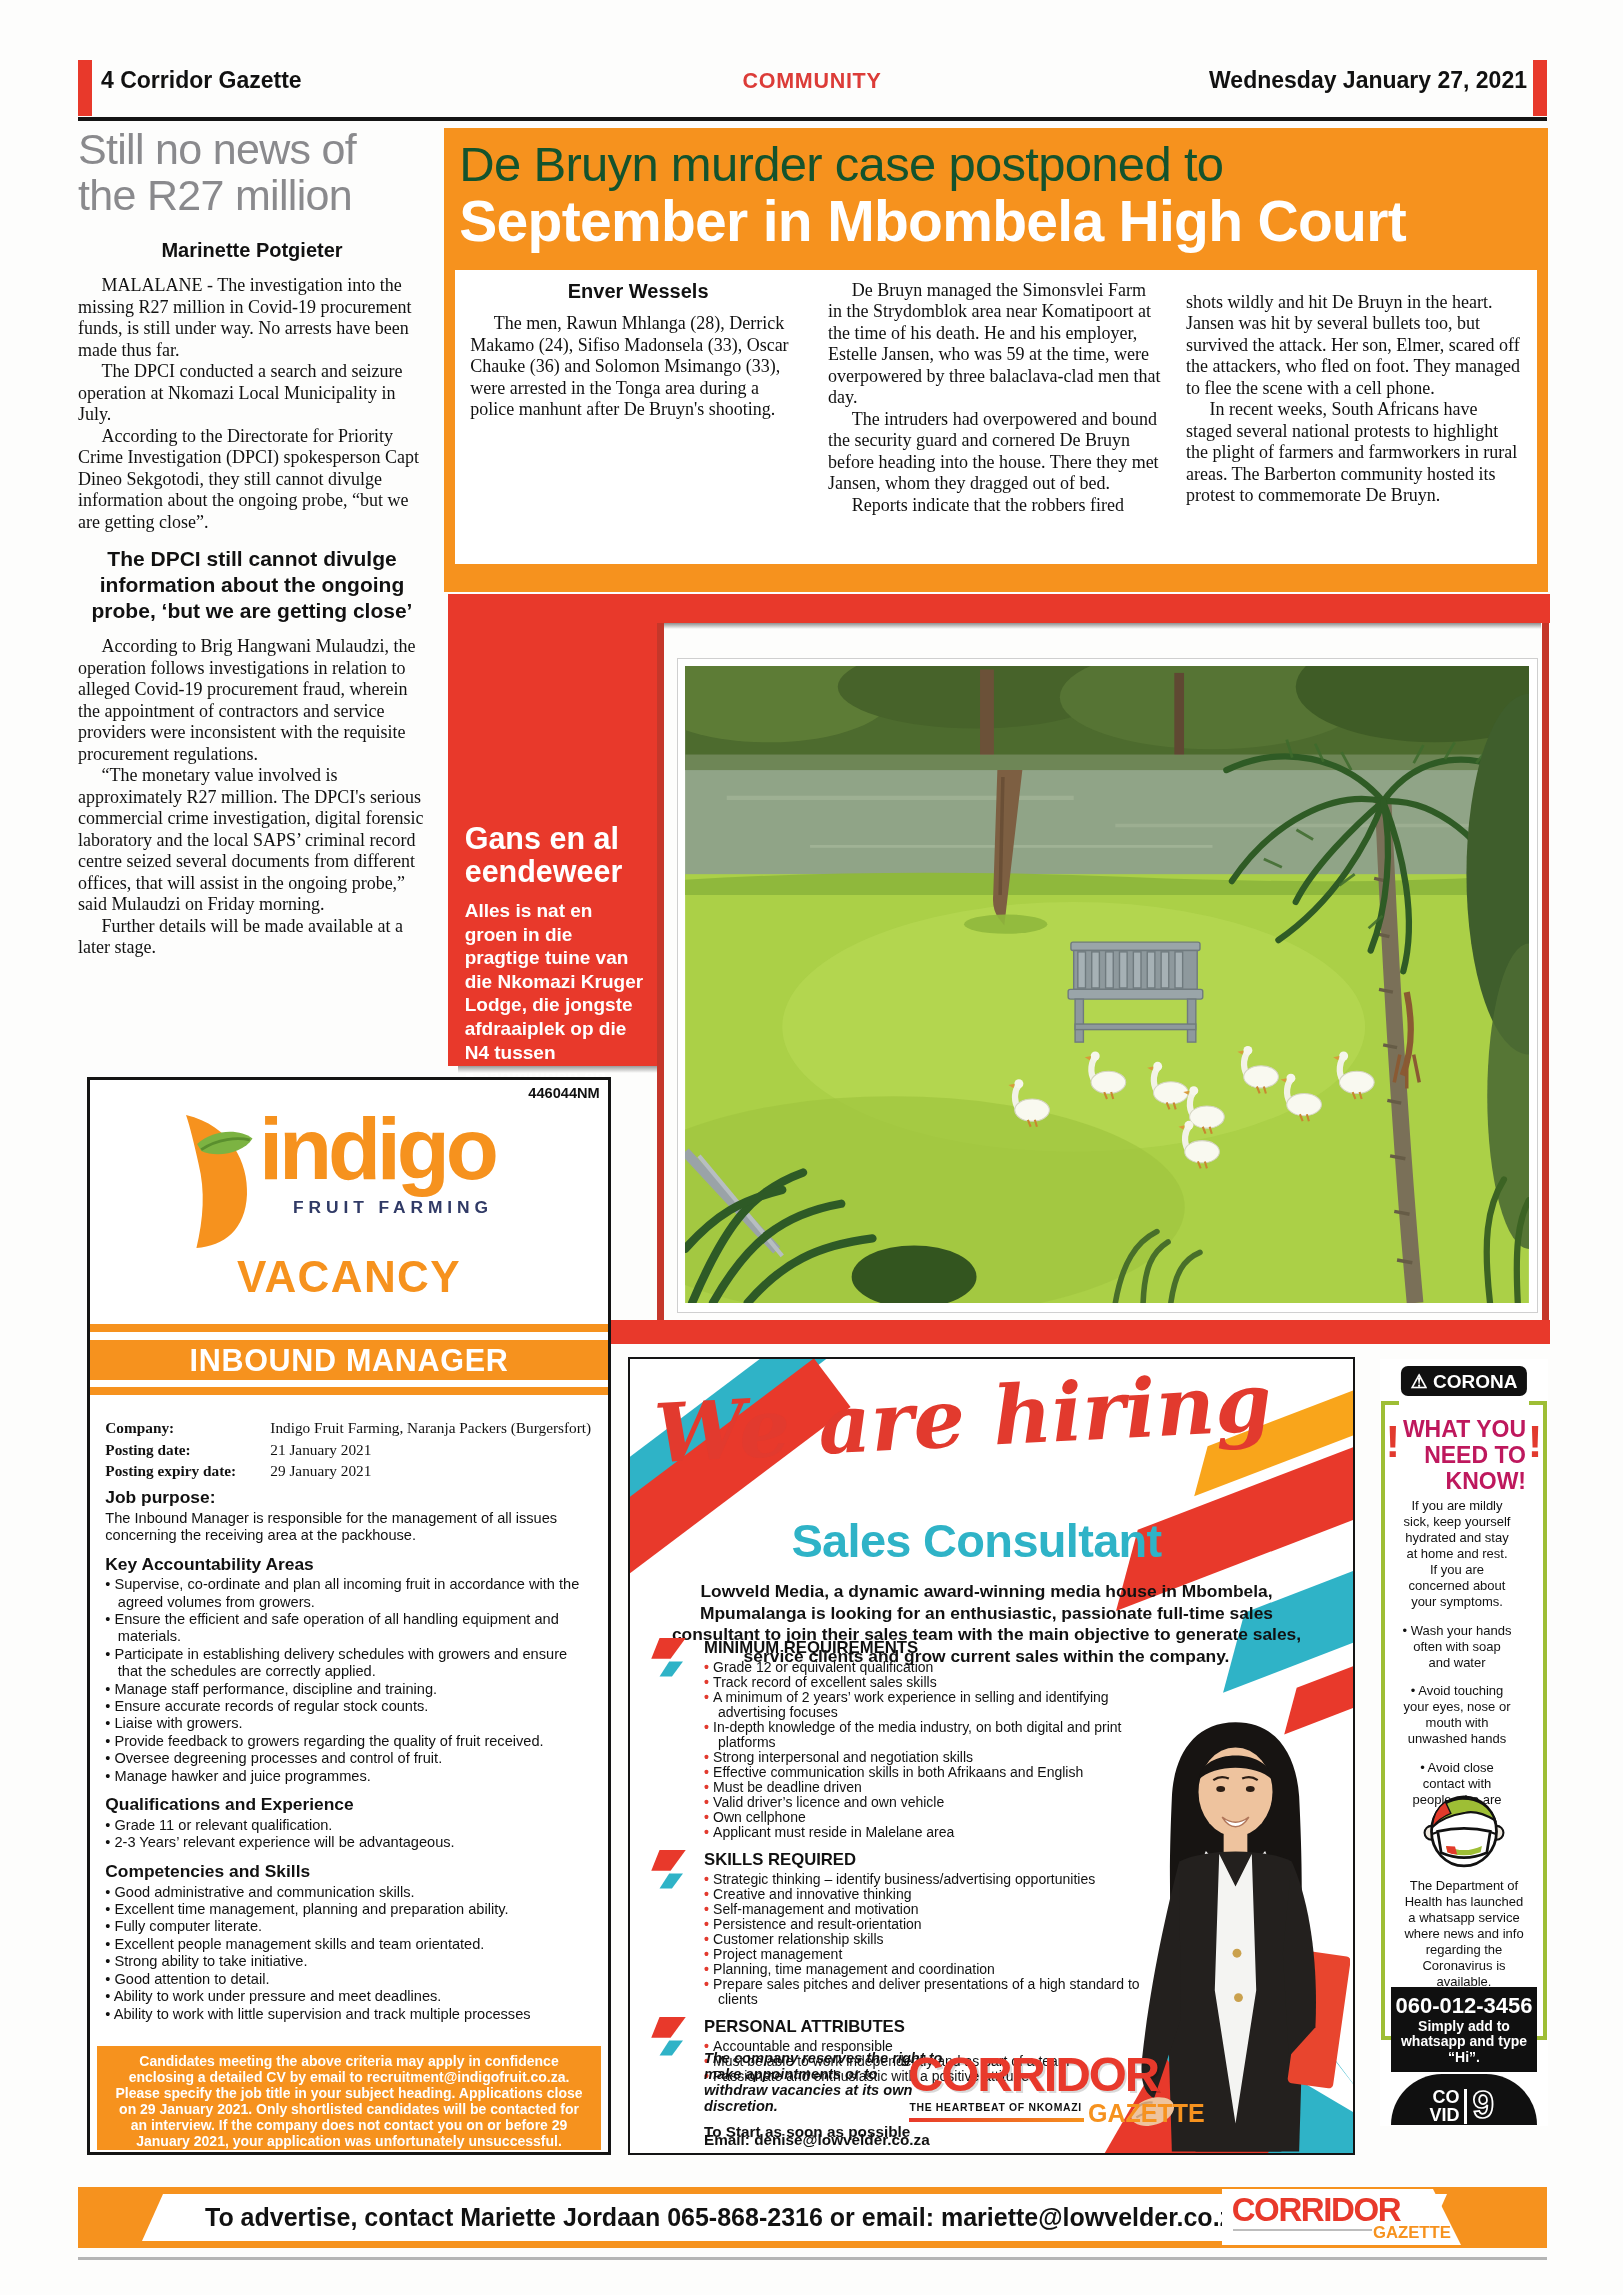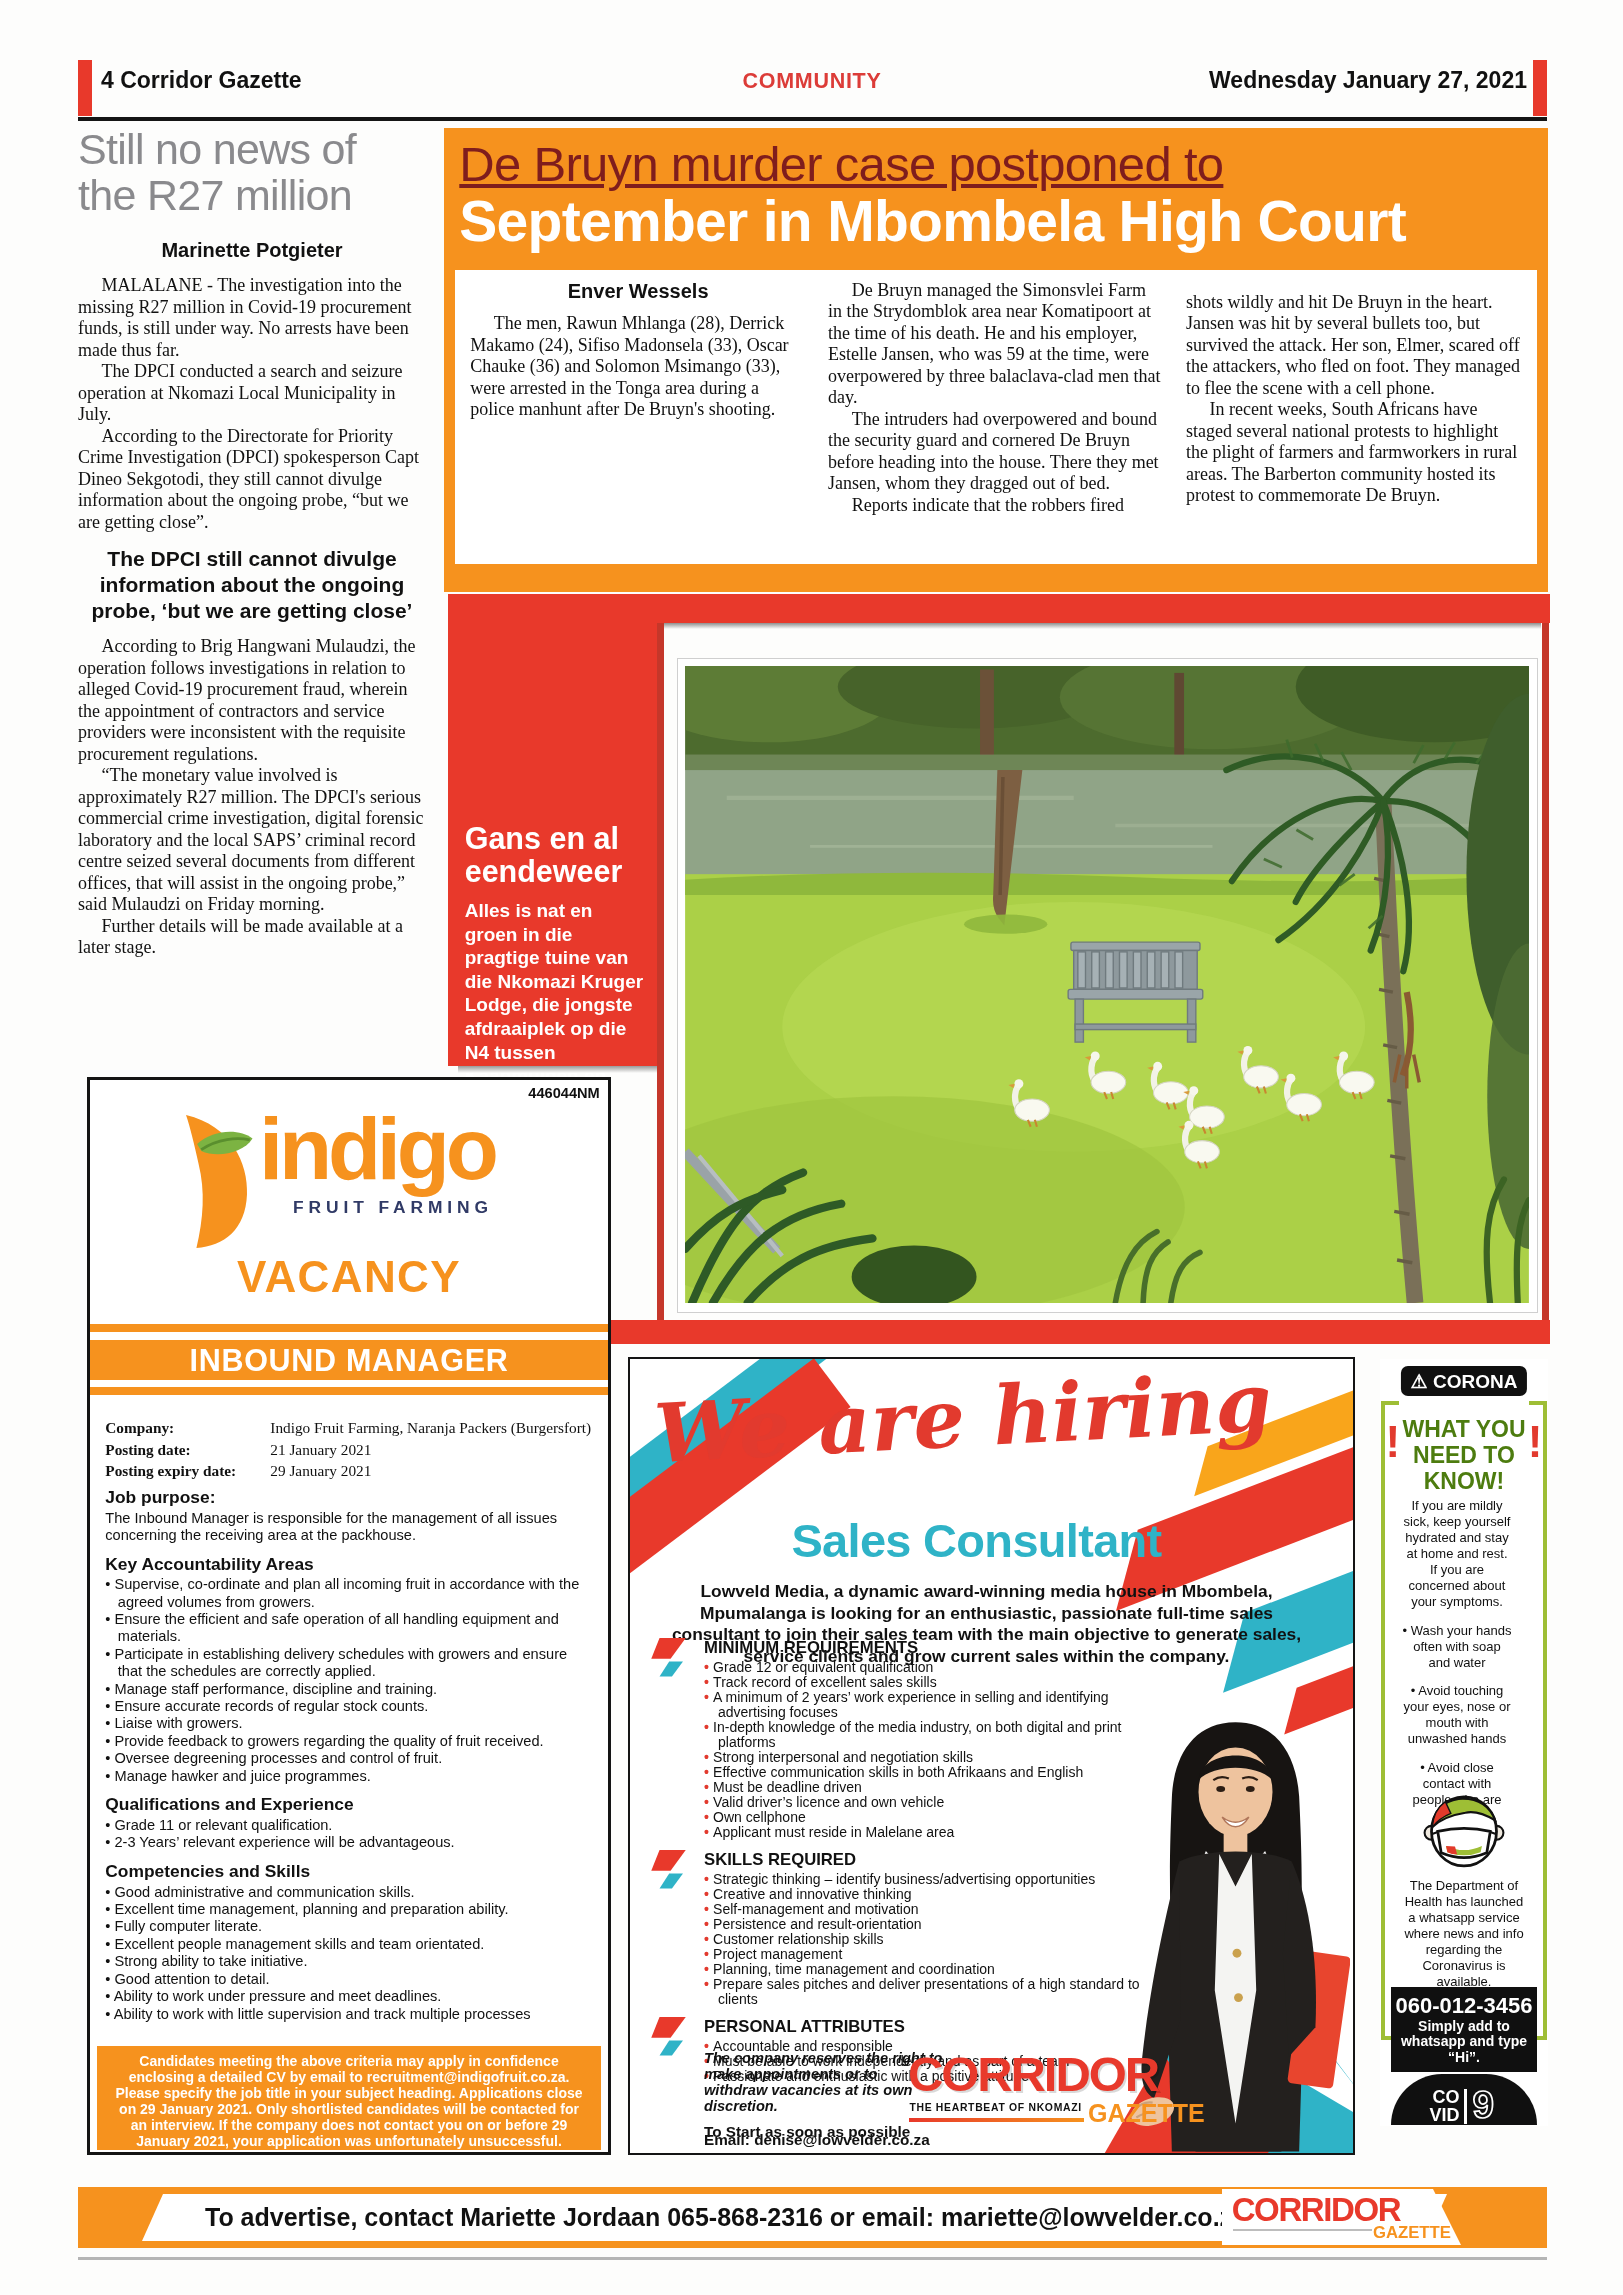--- a/index.html
+++ b/index.html
@@ -14,21 +14,21 @@
   .hdr-rule{left:78px;top:117px;width:1469px;height:3.5px;background:#151515;}
   
   .la{left:78px;top:126px;width:348px;}
   .la-headline{font:400 43px/46px "Liberation Sans",sans-serif;color:#8a8a8d;letter-spacing:-0.7px;}
   .la-byline{margin-top:21px;text-align:center;font:700 20px/23.6px "Liberation Sans",sans-serif;}
   .serifbody{margin-top:12.5px;font:18px/21.5px "Liberation Serif",serif;}
   .serifbody .para{text-indent:23.6px;}
   .pullquote{margin-top:12.5px;padding:0 4.2px;text-align:center;font:700 21px/26px "Liberation Sans",sans-serif;}
   
   .ma{left:444px;top:128px;width:1104px;height:464px;background:#F6921E;}
-  .ma-h1{margin:11px 15.3px 0;font:400 49px/51px "Liberation Sans",sans-serif;color:#7f1d1d;letter-spacing:-0.7px;text-decoration:underline;}
+  .ma-h1{margin:11px 15.3px 0;font:400 49px/51px "Liberation Sans",sans-serif;color:#14532d;letter-spacing:-0.7px;}
   .ma-h2{margin:1.4px 15.3px 0;font:800 57px/61px "Liberation Sans",sans-serif;color:#fff;letter-spacing:-0.7px;}
   .ma-white{position:absolute;left:11px;right:11px;top:142px;bottom:28px;background:#fff;display:flex;padding:5.6px 4.2px;}
   .ma-col{flex:1;padding:4.2px 11px 0;font:18px/21.5px "Liberation Serif",serif;}
   .ma-byline{text-align:center;font:700 20px/23.6px "Liberation Sans",sans-serif;margin-bottom:9.7px;}
   .ma-col .mpara{text-indent:23.6px;}
   .ma-col .noindent{text-indent:0;margin-top:12px;}
   
   .red-topbar{left:448px;top:594px;width:1102px;height:29px;background:#E8392B;}
   .bar-shadow{left:458px;top:623px;width:1083px;height:5.6px;background:linear-gradient(#8f8f8f,#fdfdfc);}
   .caption-box{left:448px;top:594px;width:210px;height:472px;background:#E8392B;}
@@ -84,21 +84,21 @@
   .clog-line{position:absolute;left:1.4px;top:68px;width:175px;height:4.2px;background:linear-gradient(90deg,#E8392B,#F6921E);}
   .clog-sub{position:absolute;left:180px;top:51px;font:800 25px/1 "Liberation Sans",sans-serif;color:#F6921E;}
   .woman{right:2.8px;bottom:0;z-index:3;}
   .mountains{right:-1.4px;bottom:-1.4px;z-index:2;}
   
   .corona{left:1380px;top:1359px;width:168px;height:767px;background:#fff;}
   .cbr{position:absolute;background:#9EBE35;}
   .cbadge{position:absolute;top:7px;left:50%;transform:translateX(-50%);background:#101010;border-radius:7px;
           padding:5.6px 9.7px;color:#fff;font:700 19px/1 "Liberation Sans",sans-serif;white-space:nowrap;}
   .cex{position:absolute;top:61px;font:800 44px/1 "Liberation Sans",sans-serif;color:#E23A2E;}
-  .chead{position:absolute;top:57px;left:22px;right:22px;text-align:center;color:#4d7c0f;font:800 23px/26px "Liberation Sans",sans-serif;}
+  .chead{position:absolute;top:57px;left:22px;right:22px;text-align:right;color:#be185d;font:800 23px/26px "Liberation Sans",sans-serif;}
   .cbody{position:absolute;top:139px;left:22px;right:36px;text-align:center;font:400 13px/16px "Liberation Sans",sans-serif;}
   .cbody .item{margin-top:12.5px;}
   .cbody .item:first-child{margin-top:0;}
   .cmask{position:absolute;top:432px;left:50%;transform:translateX(-50%);}
   .cdept{position:absolute;top:519px;left:21px;right:21px;text-align:center;font:400 13px/16px "Liberation Sans",sans-serif;}
   .cphone{position:absolute;top:628px;left:11px;right:11px;background:#101010;color:#fff;text-align:center;padding:5.6px 2.8px 7px;}
   .cphone .num{font:800 22px/25px "Liberation Sans",sans-serif;}
   .cphone .sub{font:700 14px/15.3px "Liberation Sans",sans-serif;margin-top:1.4px;}
   .cdome{position:absolute;top:715px;left:50%;transform:translateX(-50%);width:146px;height:51px;background:#101010;
          border-radius:76px 76px 0 0;display:flex;align-items:flex-end;justify-content:center;padding-bottom:1.4px;box-sizing:border-box;}

